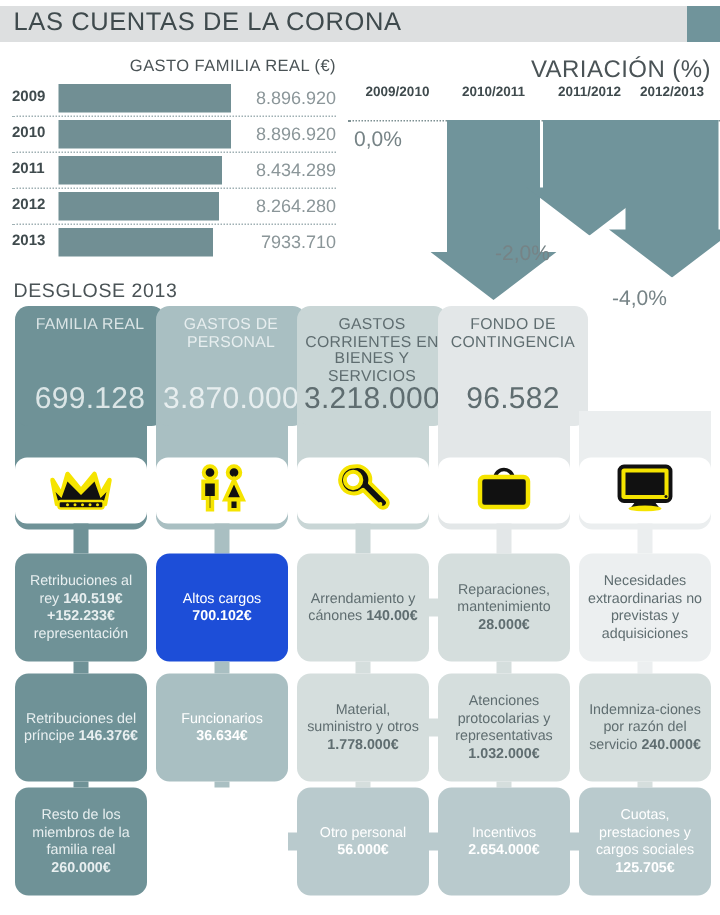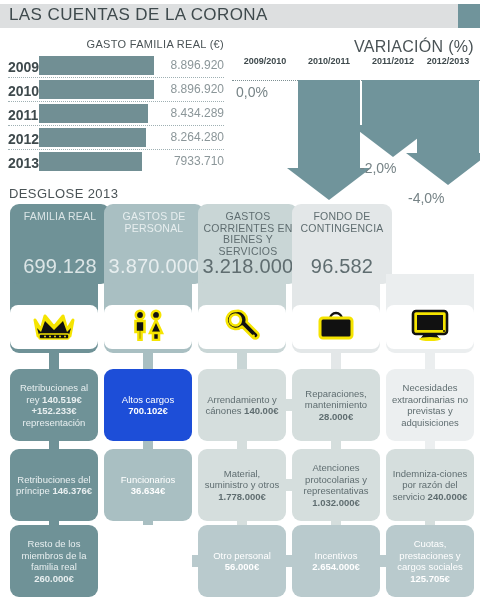--- a/index.html
+++ b/index.html
@@ -31,21 +31,21 @@
   #barchart{ position:absolute; left:0; top:38px; width:232px; height:140px; }
   #bar-title{
     position:absolute; right:8px; top:0; font-size:11px;
     letter-spacing:.3px; color:#4a5356; white-space:nowrap;
   }
   .bar-row{
     position:absolute; left:8px; width:216px; height:21px;
   }
   .bar-year{
     position:absolute; left:0; top:4px; width:30px;
-    font-size:14px; font-weight:bold; color:#3f4a4d;
+    font-size:10px; font-weight:bold; color:#3f4a4d;
   }
   .bar-rect{
     position:absolute; left:31px; top:1px; height:19px;
     background:#718f94;
   }
   .bar-val{
     position:absolute; right:0; top:3px;
     font-size:12px; color:#8b9699; white-space:nowrap;
   }
   .bar-sep{
@@ -164,21 +164,21 @@
         <path d="M 11 0 L 73 0 L 73 88 L 84 88 L 42 120 L 0 88 L 11 88 Z" fill="#70949b"></path>
       </svg></div>
     <div class="arrow" style="left: 119px; top: 42px; width: 84px; height: 77px;"><svg width="84" height="77" viewBox="0 0 84 77">
         <path d="M 11 0 L 73 0 L 73 45 L 84 45 L 42 77 L 0 45 L 11 45 Z" fill="#70949b"></path>
       </svg></div>
     <div class="arrow" style="left: 174px; top: 42px; width: 84px; height: 105px;"><svg width="84" height="105" viewBox="0 0 84 105">
         <path d="M 11 0 L 73 0 L 73 73 L 84 73 L 42 105 L 0 73 L 11 73 Z" fill="#70949b"></path>
       </svg></div>
     <div class="var-value" style="left: 4px; top: 46px;">0,0%</div>
     <div class="var-value" style="left: 44px; top: 166px;">-5,2%</div>
-    <div class="var-value" style="left: 128px; top: 122px;">-2,0%</div>
+    <div class="var-value" style="left: 98px; top: 122px;">-2,0%</div>
     <div class="var-value" style="left: 176px; top: 152px;">-4,0%</div>
   </div>
 
 <div id="desglose-title">DESGLOSE 2013</div>
 <div id="grid">
     <div style="position: absolute; left: 10px; top: 70px; width: 88px; height: 79px; background: rgb(111, 146, 151); border-radius: 0px 0px 9px 9px;"></div>
     <div class="col-head" style="left: 10px; background: rgb(111, 146, 151); color: rgb(219, 229, 230);">
       <span class="col-head-label">FAMILIA REAL</span>
       <span class="col-head-amount">699.128</span>
     </div>

